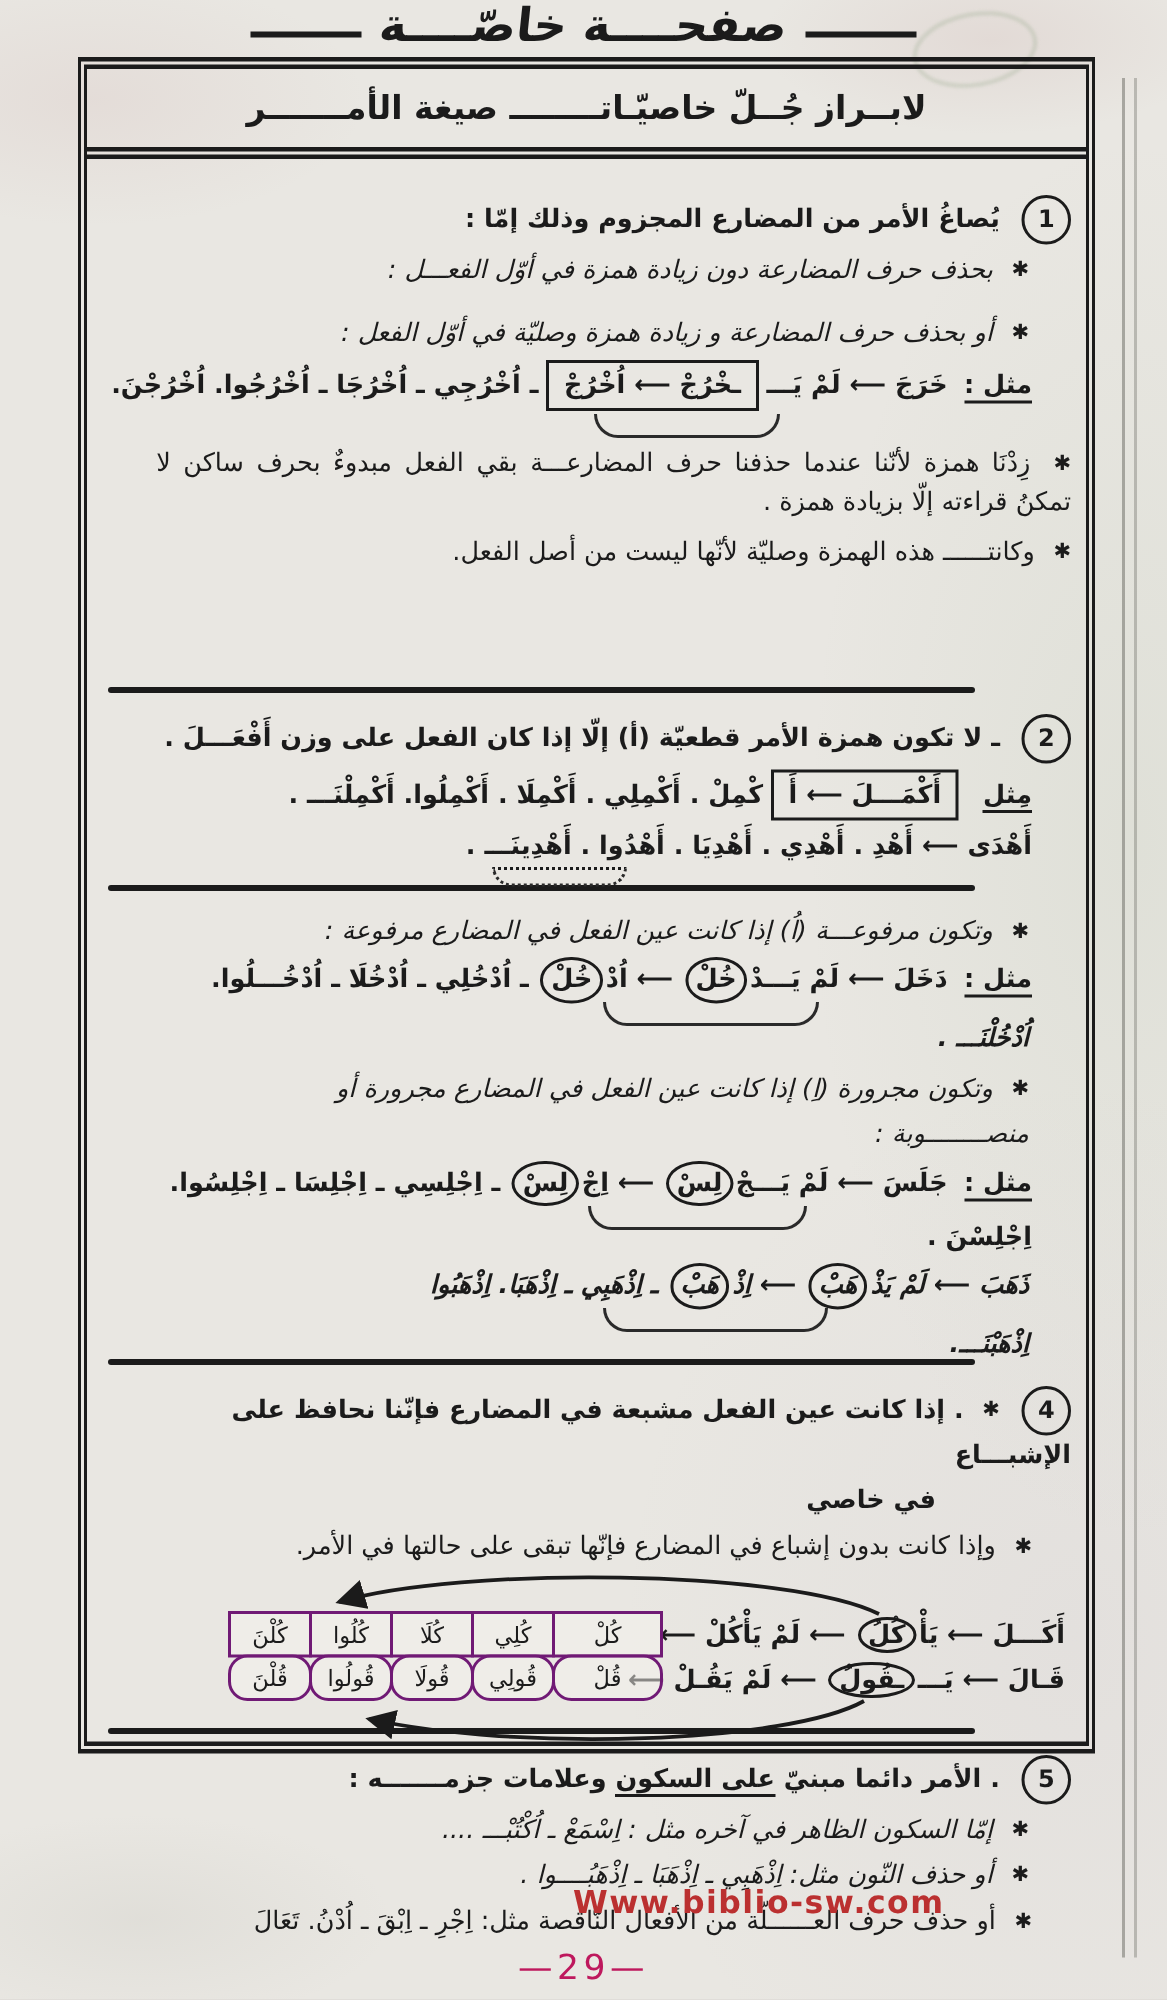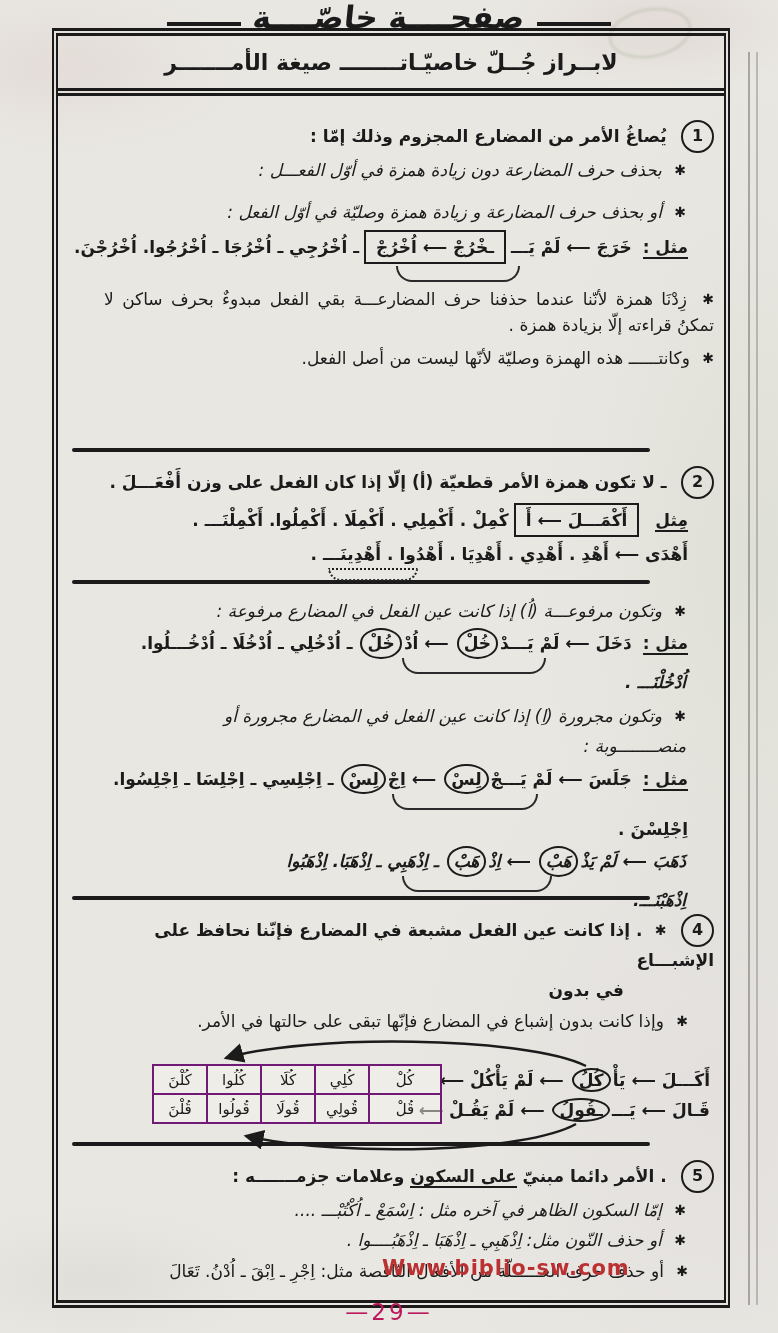--- a/index.html
+++ b/index.html
@@ -14,21 +14,21 @@
   .bleed-circle{position:absolute;right:86px;top:8px;width:78px;height:44px;border:3px solid rgba(150,170,140,.28);
         border-radius:50%;transform:rotate(-10deg);filter:blur(1px);z-index:1;}
   .edge-line{position:absolute;right:20px;top:52px;bottom:28px;width:6px;z-index:2;
         border-left:2px solid rgba(115,115,108,.55);border-right:2px solid rgba(115,115,108,.4);}
 
   .calligraphy{position:absolute;top:-2px;left:0;right:0;height:38px;line-height:38px;
         text-align:center;z-index:3;white-space:nowrap;}
   .callig-text{display:inline-block;font-size:31px;font-weight:bold;transform:skewX(-6deg);letter-spacing:1px;}
   .dash{display:inline-block;width:74px;height:4px;background:#1b1b1b;vertical-align:middle;margin:0 12px;}
 
-  .frame{position:absolute;left:52px;top:28px;width:678px;height:1280px;box-sizing:border-box;z-index:2;
+  .frame{position:absolute;left:52px;top:38px;width:678px;height:1131px;box-sizing:border-box;z-index:2;
         border-left:6px double #1b1b1b;border-right:6px double #1b1b1b;
         border-top:8px double #1b1b1b;border-bottom:8px double #1b1b1b;}
   .title-box{height:52px;border-bottom:8px double #1b1b1b;display:flex;align-items:center;justify-content:center;
         font-size:22px;font-weight:bold;letter-spacing:.5px;}
   .content{padding:16px 10px 0 14px;}
 
   .sec{position:relative;box-sizing:border-box;padding-top:8px;overflow:visible;}
   .s1{height:330px}.s2{height:116px}.s3{height:300px}.s4{height:230px}.s5{height:126px}
   .divider{height:4px;background:#1b1b1b;width:90%;margin:6px auto 6px 0;border-radius:2px;}
 
@@ -48,21 +48,21 @@
   .loop{position:absolute;border:2px solid #2a2a2a;border-top:none;border-radius:0 0 18px 18px;height:14px;}
   .loop.dotted{border-style:dotted;border-width:2px;}
 
   .t-block{position:relative;margin-top:30px;}
   .t-line{display:flex;align-items:center;}
   .t-text{width:272px;font-size:17px;font-weight:bold;box-sizing:border-box;padding-right:4px;white-space:nowrap;}
   .cells{display:flex;}
   .cell{box-sizing:border-box;border:2px solid #701a75;min-width:56px;height:31px;margin-left:-2px;
         display:flex;align-items:center;justify-content:center;font-size:15px;font-weight:normal;background:rgba(245,243,238,.5);}
   .cell.first{min-width:74px;}
-  .t-line+.t-line .cell{margin-top:-2px;}
+  .t-line+.t-line .cell{margin-top:-2px;border-radius:13px;}
   .arr{position:absolute;left:14px;pointer-events:none;}
 
   .watermark{position:absolute;left:382px;top:1256px;z-index:4;direction:ltr;
         color:#bb3030;font-size:21px;font-weight:bold;letter-spacing:1px;}
   .pagenum{position:absolute;left:0;right:0;bottom:8px;text-align:center;z-index:3;
         font-size:23px;letter-spacing:3px;color:#be185d;direction:ltr;}
 </style>
 </head>
 <body>
 
@@ -146,42 +146,42 @@
           <span>وتكون مجرورة (اِ) إذا كانت عين الفعل في المضارع مجرورة أو</span>
         </div>
         <div class="line indent2">
           <span>منصــــــــوبة :</span>
         </div>
         <div class="line indent1 b">
           <span class="mithl">مثل :</span>
           <span>جَلَسَ ⟵ لَمْ يَـــجْ</span><span class="circled">لِسْ</span><span> ⟵ اِجْ</span><span class="circled">لِسْ</span><span> ـ اِجْلِسِي ـ اِجْلِسَا ـ اِجْلِسُوا.</span>
           <span class="loop" style="right:150px;width:142px;top:30px"></span>
         </div>
-        <div class="line indent1 b" style="margin-top:22px">
+        <div class="line indent1 b" style="margin-top:8px">
           <span>اِجْلِسْنَ .</span>
         </div>
         <div class="line indent2 b">
           <span>ذَهَبَ ⟵ لَمْ يَذْ</span><span class="circled">هَبْ</span><span> ⟵ اِذْ</span><span class="circled">هَبْ</span><span> ـ اِذْهَبِي ـ اِذْهَبَا. اِذْهَبُوا</span>
           <span class="loop" style="right:134px;width:146px;top:30px"></span>
         </div>
         <div class="line indent2 b" style="margin-top:10px">
           <span>اِذْهَبْنَـــ.</span>
         </div>
       </section>
 
       <div class="divider"></div>
 
       <section class="sec s4">
         <div class="line">
           <span class="circnum">4</span>
           <span class="star">✱</span>
           <span class="b">. إذا كانت عين الفعل مشبعة في المضارع  فإنّنا نحافظ على الإشبـــاع</span>
         </div>
         <div class="line b" style="margin-right:90px">
-          <span>في بدون</span>
+          <span>في خاصي</span>
         </div>
         <div class="line indent1">
           <span class="star">✱</span>
           <span>وإذا كانت بدون إشباع في المضارع فإنّها تبقى على حالتها في الأمر.</span>
         </div>
 
         <div class="t-block">
           <svg class="arr" width="600" height="34" viewBox="0 0 600 34" style="top:-30px">
             <defs>
                 <marker id="ah1" markerWidth="10" markerHeight="10" refX="7" refY="4" orient="auto">

